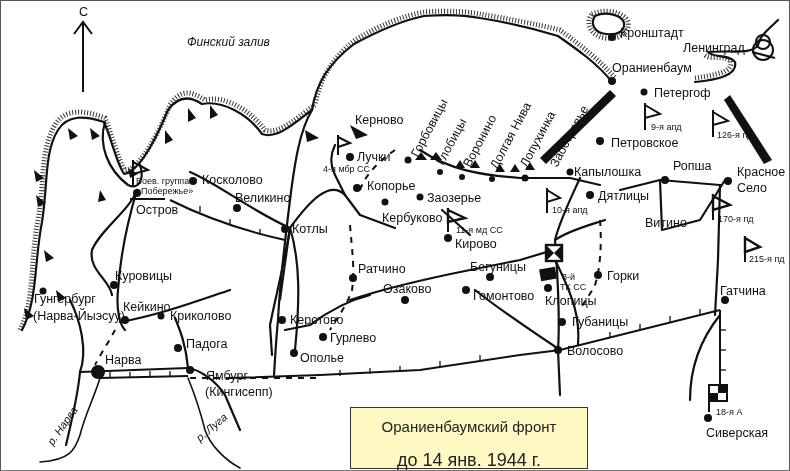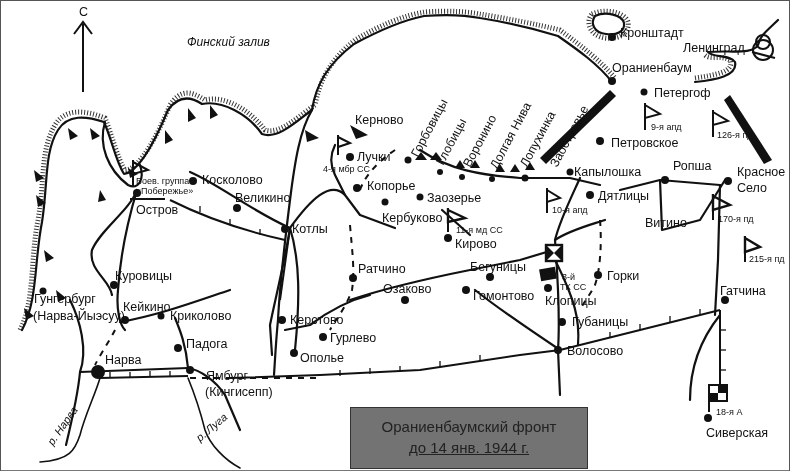--- a/index.html
+++ b/index.html
@@ -12,23 +12,23 @@
   .sea { font-size: 12px; font-style: italic; }
   .river { font-size: 11px; font-style: italic; }
   .coast { fill: none; stroke: #111; stroke-width: 2.2; stroke-linejoin: round; stroke-linecap: round; }
   .hatch { fill: none; stroke: #333; stroke-width: 5; stroke-dasharray: 1 2; }
   .road { fill: none; stroke: #111; stroke-width: 2.2; stroke-linecap: round; stroke-linejoin: round; }
   .thin { fill: none; stroke: #111; stroke-width: 1.6; stroke-linecap: round; }
   .dash { fill: none; stroke: #111; stroke-width: 2; stroke-dasharray: 6 6; }
   .rail { fill: none; stroke: #111; stroke-width: 2; }
   .tick { stroke: #111; stroke-width: 1.3; }
   .front { fill: #111; }
-  .legend-box { position: absolute; left: 350px; top: 407px; width: 236px; height: 60px; border: 1px solid #333; background: #737373; text-align: center; }
+  .legend-box { position: absolute; left: 350px; top: 407px; width: 236px; height: 60px; border: 1px solid #333; background: #fef9c3; text-align: center; }
   .legend-title { font-size: 15px; color: #222; margin-top: 10px; line-height: 18px; }
-  .legend-date { font-size: 15px; color: #222; line-height: 18px; margin-top: 3px; text-decoration: underline; }
+  .legend-date { font-size: 18px; color: #222; line-height: 18px; margin-top: 15px; }
 </style>
 </head>
 <body>
 
 <svg id="map" viewBox="0 0 790 471" xmlns="http://www.w3.org/2000/svg">
 
   <g>
     <line x1="83" y1="92" x2="83" y2="24" stroke="#111" stroke-width="2"></line>
     <polyline points="74,34 83,22 92,34" fill="none" stroke="#111" stroke-width="2"></polyline>
     <text x="79" y="16" class="town">С</text>

